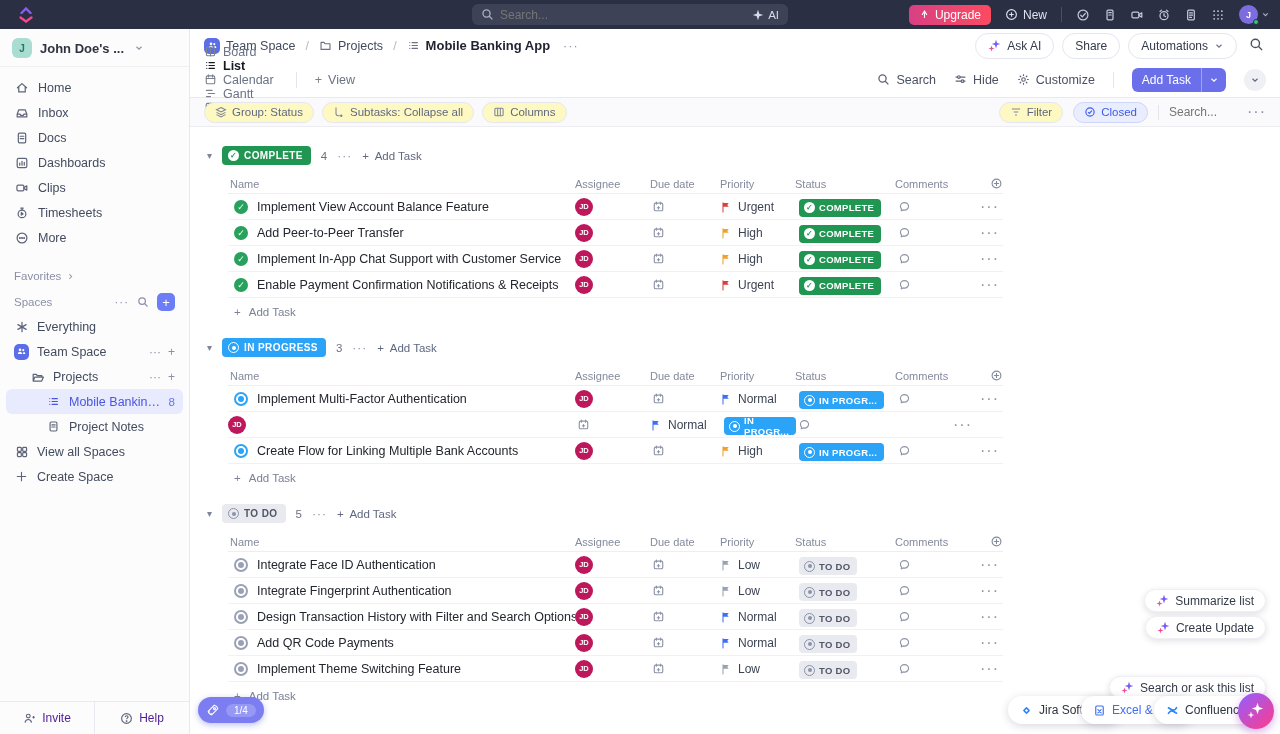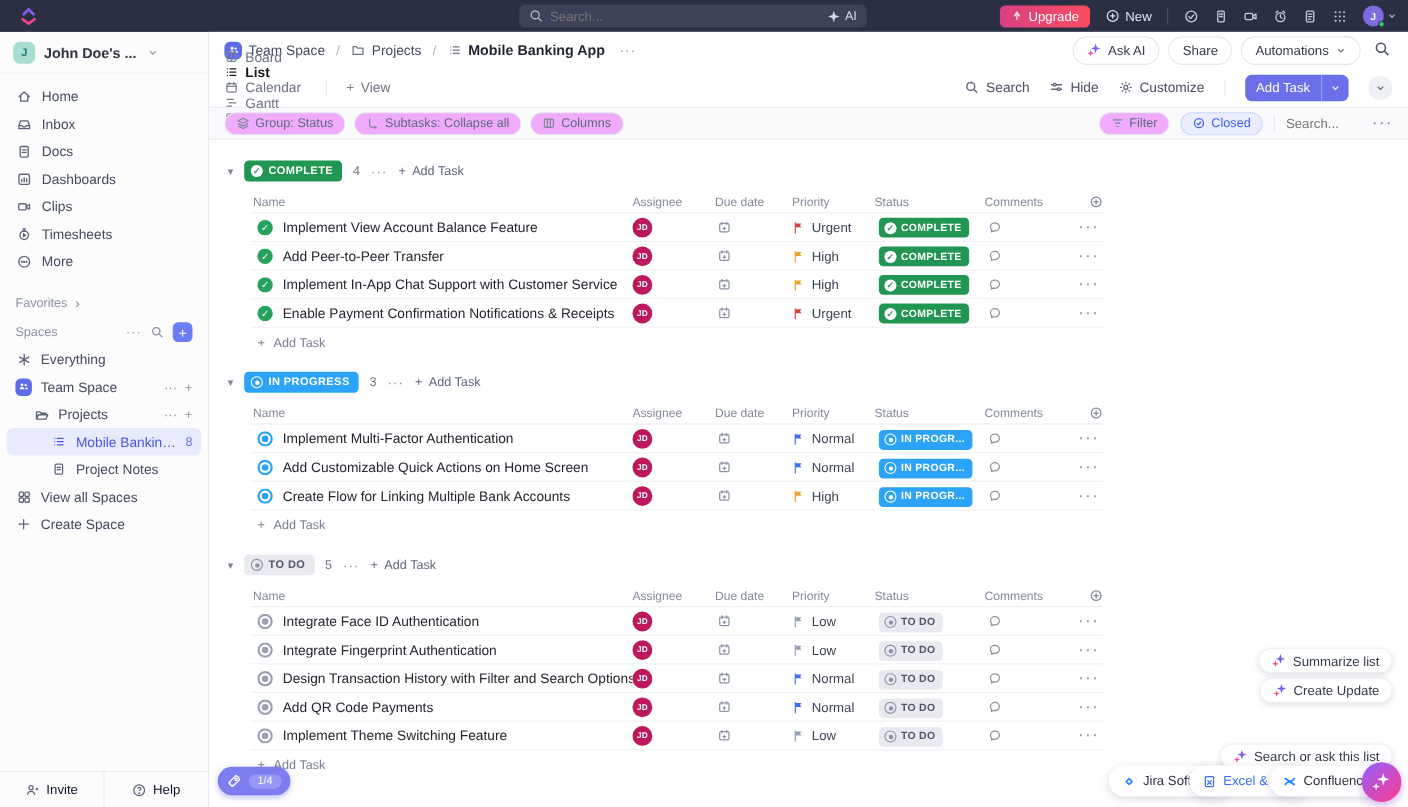--- a/index.html
+++ b/index.html
@@ -43,21 +43,21 @@
   .plus-btn { width:18px; height:18px; border-radius:5px; background:#6d7df6; color:#fff; display:flex; align-items:center; justify-content:center; font-size:13px; cursor:pointer; }
   .tree-item { display:flex; align-items:center; gap:8px; height:25px; margin:0 6px; padding:0 8px; border-radius:6px; font-size:12.5px; color:#434b5e; cursor:pointer; }
   .tree-item .icn { color:#5d6578; width:15px; display:flex; justify-content:center; }
   .tree-item.sel { background:#e7ebfd; color:#4a55e2; }
   .tree-item.sel .icn { color:#4a55e2; }
   .tree-item .grow { flex:1; white-space:nowrap; overflow:hidden; text-overflow:ellipsis; }
   .tree-item .row-actions { color:#8a91a5; font-size:12px; display:flex; gap:7px; }
   .tree-item .cnt { color:#6a74e8; font-size:11.5px; }
   .space-icn { width:16px; height:16px; border-radius:5px; background:#5b6ee8; display:flex; align-items:center; justify-content:center; color:#fff; }
   .sb-footer { margin-top:auto; border-top:1px solid #e8eaf0; height:33px; display:flex; }
-  .sb-footer .half { flex:1; display:flex; align-items:center; justify-content:center; gap:6px; font-size:12px; color:#0f172a; cursor:pointer; }
+  .sb-footer .half { flex:1; display:flex; align-items:center; justify-content:center; gap:6px; font-size:12px; color:#4c1d95; cursor:pointer; }
   .sb-footer .half + .half { border-left:1px solid #e8eaf0; }
   .sb-footer .icn { color:#5d6578; }
 
   
   .crumb-row { height:33px; display:flex; align-items:center; padding:0 12px 0 14px; }
   .crumb { display:flex; align-items:center; gap:7px; font-size:12.5px; color:#434b5e; }
   .crumb .sep { color:#b4bac8; margin:0 3px; }
   .crumb .icn { color:#6a7284; display:flex; }
   .crumb .last { font-weight:bold; color:#1f2330; font-size:13px; }
   .crumb .dots { color:#8a91a5; margin-left:6px; letter-spacing:1px; cursor:pointer; }
@@ -76,21 +76,21 @@
   .tr-link { display:flex; align-items:center; gap:6px; font-size:12.5px; color:#4a5160; cursor:pointer; }
   .tr-link .icn { color:#5d6578; display:flex; }
   .tabs-div2 { width:1px; height:16px; background:#e3e6ee; }
   .btn-addtask { background:#6b70ea; border:none; color:#fff; font-size:12px; height:24px; border-radius:6px; display:flex; align-items:center; cursor:pointer; font-family:inherit; overflow:hidden; padding:0; }
   .btn-addtask .lbl { padding:0 10px; }
   .btn-addtask .chev { border-left:1px solid rgba(255,255,255,.35); padding:0 7px; height:100%; display:flex; align-items:center; }
   .circle-btn { width:22px; height:22px; border-radius:50%; background:#eef0f5; border:none; color:#5d6578; display:flex; align-items:center; justify-content:center; cursor:pointer; }
 
   
   .filter-row { height:29px; display:flex; align-items:center; padding:0 14px; background:#fafafc; border-bottom:1px solid #ececf1; }
-  .chip { border:1px solid #e4e7ee; background:#f0abfc; border-radius:12px; height:21px; display:flex; align-items:center; gap:5px; padding:0 10px; font-size:11.5px; color:#5f6880; margin-right:8px; cursor:pointer; }
+  .chip { border:1px solid #e4e7ee; background:#fef9c3; border-radius:12px; height:21px; display:flex; align-items:center; gap:5px; padding:0 10px; font-size:11.5px; color:#5f6880; margin-right:8px; cursor:pointer; }
   .chip .icn { color:#7c849a; display:flex; }
   .chip.closed { background:#e9edfd; border-color:#ccd6fb; color:#3c5bf0; }
   .chip.closed .icn { color:#3c5bf0; }
   .filter-right { margin-left:auto; display:flex; align-items:center; gap:10px; }
   .f-div { width:1px; height:15px; background:#e3e6ee; }
   .f-search { display:flex; align-items:center; gap:8px; }
   .f-search input { border:none; outline:none; background:transparent; font-size:12px; color:#6a7284; width:70px; font-family:inherit; }
   .f-dots { color:#8a91a5; letter-spacing:1px; cursor:pointer; }
 
   
@@ -878,26 +878,20 @@
                   <span>IN PROGR...</span>
                 </span></span>
               <span class="c-com">
                 <svg width="13" height="13" viewBox="0 0 16 16" fill="none" stroke="currentColor" stroke-width="1.4" stroke-linecap="round" stroke-linejoin="round">
                   <path d="M13 7.8a5 4.6 0 0 1-5 4.6c-.5 0-1-.1-1.4-.2L4 13.3l.4-2.1A4.5 4.5 0 0 1 3 7.8a5 4.6 0 0 1 10 0z"></path>
                 </svg>
               </span>
               <span class="c-dots">···</span>
             </div>
             <div class="grid trow">
-              <span class="c-name">
-                <span class="ticon ring inprogress">
-                  <span class="dot"></span>
-                </span>
-                <span>Add Customizable Quick Actions on Home Screen</span>
-              </span>
               <span>
                 <span class="av">JD</span>
               </span>
               <span class="c-due">
                 <svg width="13" height="13" viewBox="0 0 16 16" fill="none" stroke="currentColor" stroke-width="1.4" stroke-linecap="round" stroke-linejoin="round">
                   <rect x="2.8" y="3.8" width="10.4" height="9.4" rx="1.6"></rect>
                   <path d="M5.4 2.4v2.8M10.6 2.4v2.8M8 8v3M6.5 9.5h3"></path>
                 </svg>
               </span>
               <span class="c-pri">

